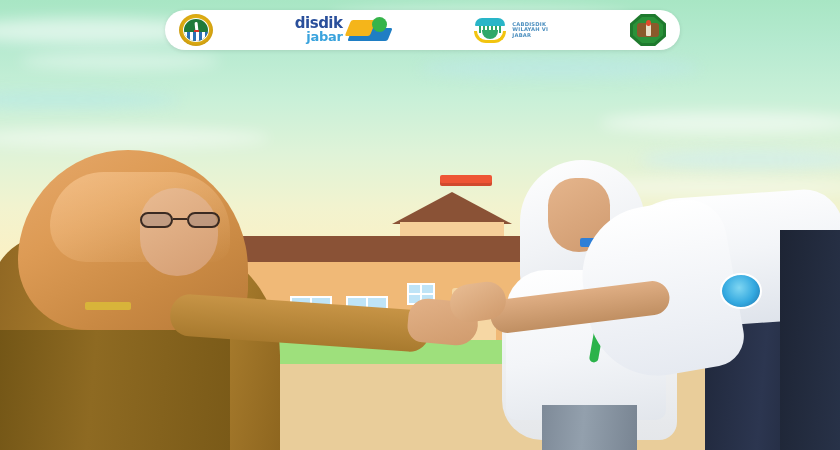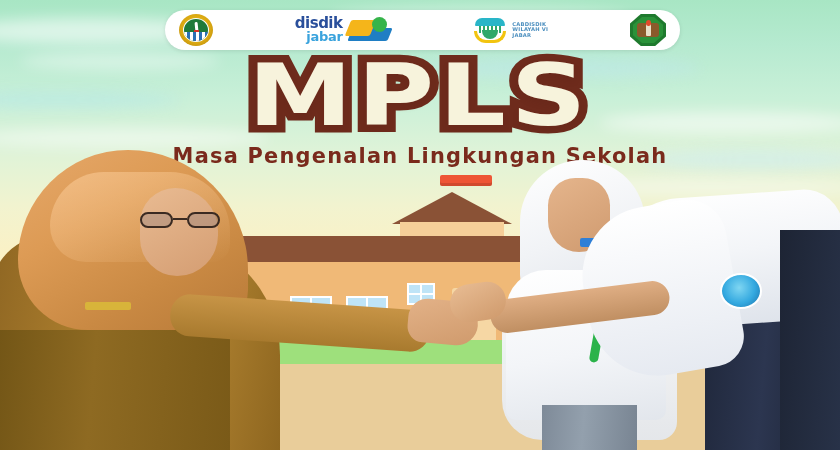--- a/index.html
+++ b/index.html
@@ -295,24 +295,20 @@
         <div class="shape"></div>
           <div class="shape2"></div>
         <div class="field"></div>
           <div class="torch"></div>
           <div class="flame"></div>
       </div>
     </div>
 
   </div>
 
-  <div id="title-block">
-    <div id="mpls-title">MPLS</div>
-    <div id="mpls-subtitle">Masa Pengenalan Lingkungan Sekolah</div>
-  </div>
 
   <div class="person" id="teacher">
     <div class="t-body"></div>
     <div class="t-skirt"></div>
     <div class="t-hijab"></div>
     <div class="t-hijab-fold"></div>
     <div class="t-face"></div>
     <div class="t-glasses">
       <div class="lens a"></div>
         <div class="bridge"></div>

